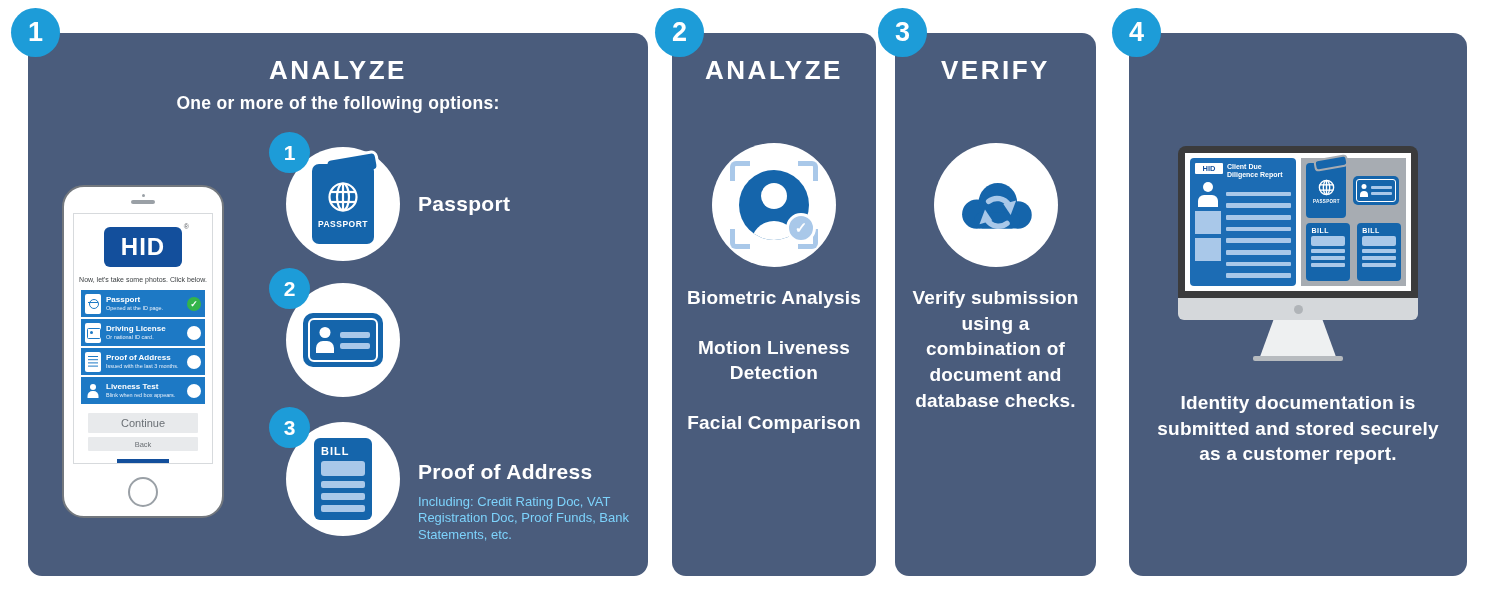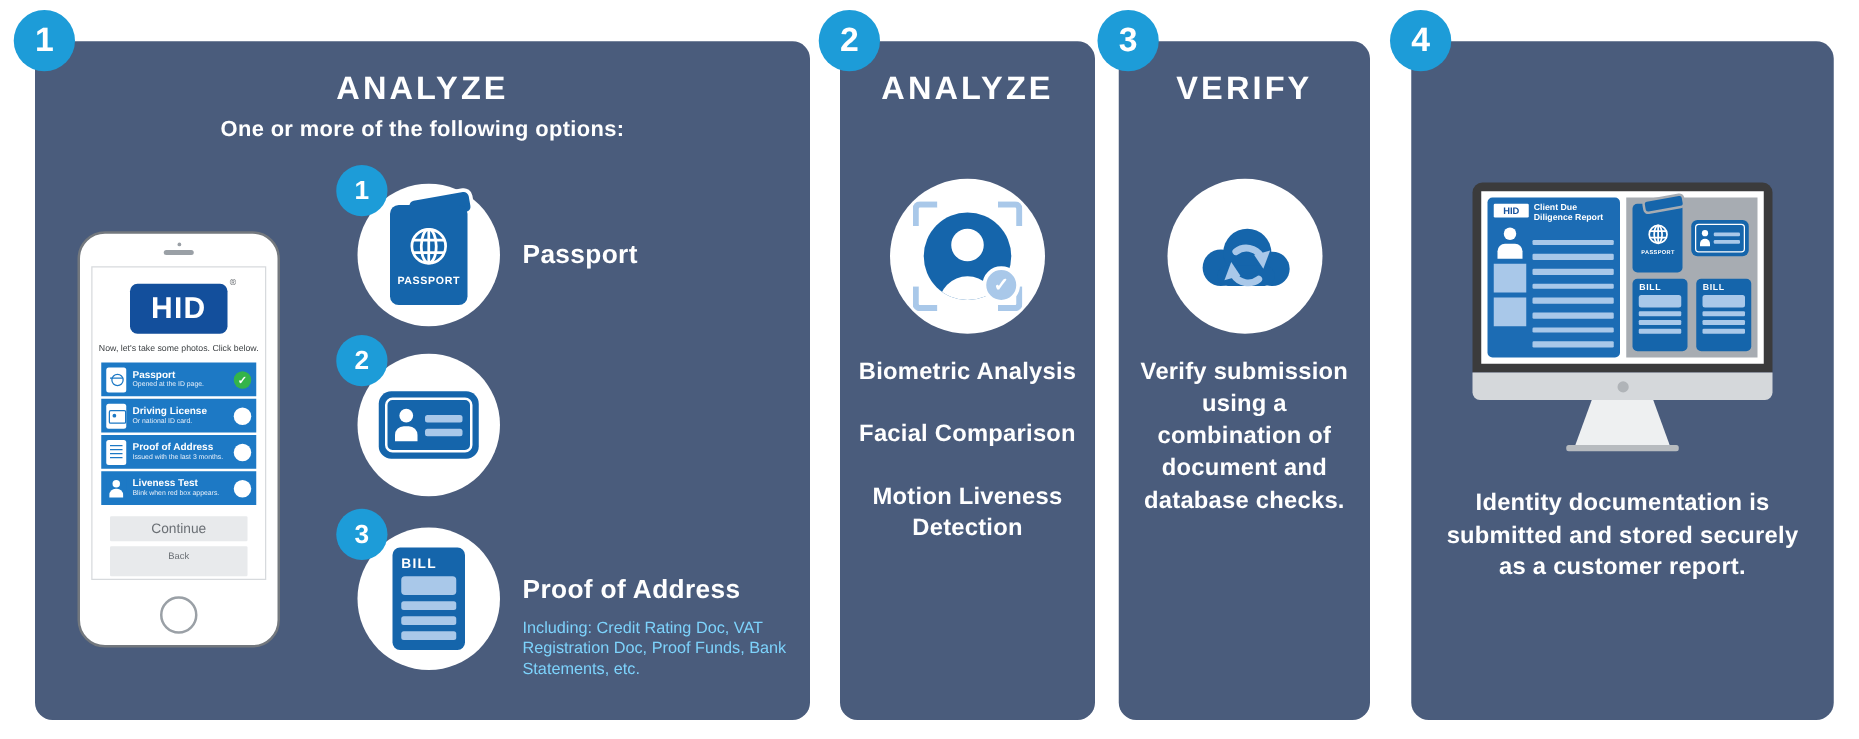--- a/index.html
+++ b/index.html
@@ -57,21 +57,21 @@
   .p-row-text { flex:1; line-height:1.12; }
   .p-row-title { font-size:8px; font-weight:700; color:#fff; }
   .p-row-sub { font-size:5.5px; color:#e8f0fa; }
   .p-row-check { width:14px; height:14px; border-radius:50%; flex:0 0 auto;
                  display:flex; align-items:center; justify-content:center; }
   .p-row-check.unchecked { background:#fff; }
   .p-row-check.checked { background:#34b44a; color:#fff; font-size:9px; font-weight:700; }
   .p-row-check.checked::after { content:"✓"; }
   .p-btn { background:#e8eaec; color:#6b7075; text-align:center; margin:0 14px; border-radius:1px; }
   .p-continue { margin-top:9px; height:20px; line-height:20px; font-size:11px; }
-  .p-back { margin-top:4px; height:24px; line-height:15px; font-size:7.5px; }
+  .p-back { margin-top:4px; height:14px; line-height:15px; font-size:7.5px; }
   .p-step { width:52px; height:15px; line-height:15px; background:#134f9c; color:#fff;
             font-size:6.5px; margin:8px auto 0; text-align:center; }
 
   
   .option { position:absolute; left:258px; width:114px; height:114px; }
   #opt-1 { top:114px; } #opt-2 { top:250px; } #opt-3 { top:389px; }
   .option-circle { position:relative; width:114px; height:114px; background:#fff; border-radius:50%;
                    display:flex; align-items:center; justify-content:center; }
   .option-badge { position:absolute; left:-17px; top:-15px; width:41px; height:41px; border-radius:50%;
                   background:#1d9cd8; color:#fff; font-size:21px; font-weight:700;
@@ -303,22 +303,22 @@
       <span class="bracket br-tl"></span>
       <span class="bracket br-tr"></span>
       <span class="bracket br-bl"></span>
       <span class="bracket br-br"></span>
       <div class="face"></div>
       <div class="check-badge" style="right:2px; bottom:6px;"></div>
     </div>
   </div>
   <div class="panel-items">
     <div class="panel-item">Biometric Analysis</div>
+    <div class="panel-item">Motion Liveness Detection</div>
     <div class="panel-item">Facial Comparison</div>
-    <div class="panel-item">Motion Liveness Detection</div>
   </div>
 </section>
 
 <section class="panel" id="panel-verify">
   <div class="step-badge">3</div>
   <div class="panel-title">VERIFY</div>
   <div class="big-circle">
     <svg width="92" height="66" viewBox="0 0 100 72">
       <g fill="#1565ab">
         <circle cx="29" cy="46" r="16"></circle>

